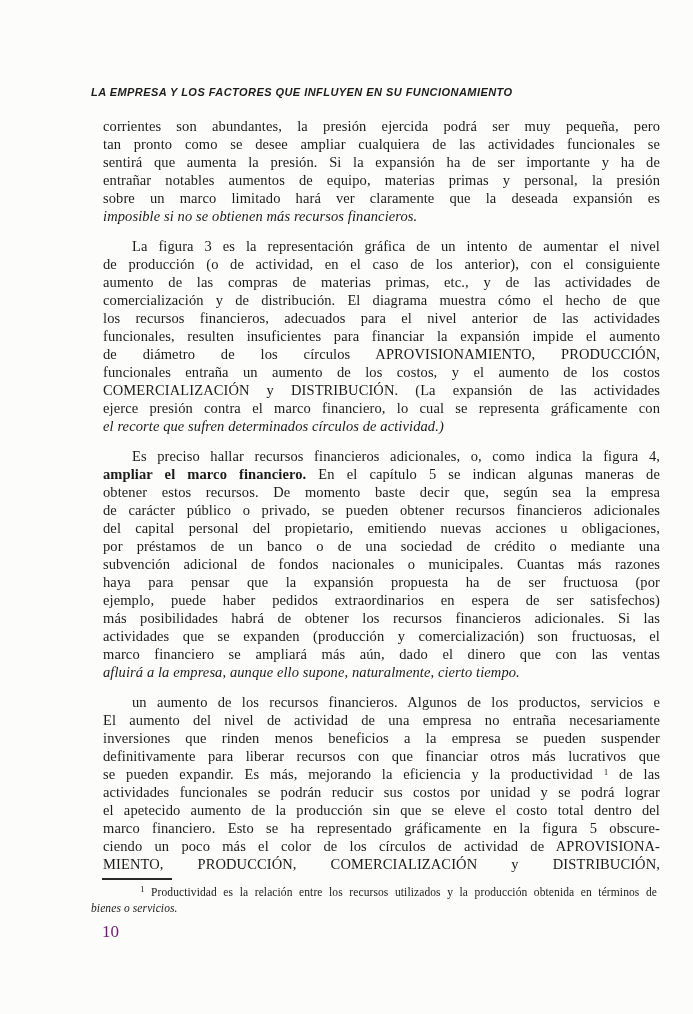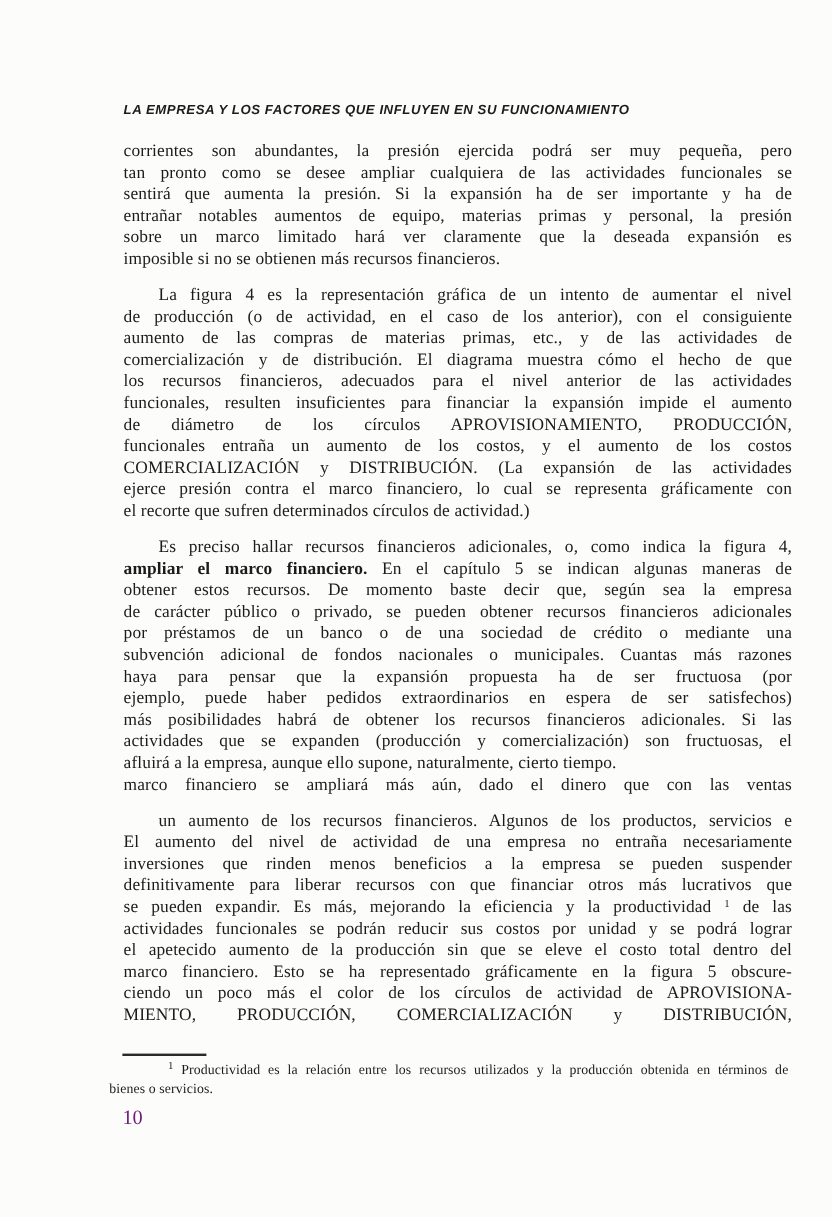--- a/index.html
+++ b/index.html
@@ -11,21 +11,21 @@
   .page{
     position:relative;
     width:693px;height:1014px;
     background:var(--paper);
     overflow:hidden;
     color:var(--ink);
     font-family:"Liberation Serif","DejaVu Serif",serif;
   }
   .running-header{
     position:absolute;
-    left:103px;top:86px;
+    left:91px;top:86px;
     font-family:"Liberation Sans","DejaVu Sans",sans-serif;
     font-style:italic;
     font-weight:700;
     font-size:11px;
     letter-spacing:0.45px;
     color:#1c1c1c;
     white-space:nowrap;
   }
   .body-text{
     position:absolute;
@@ -38,20 +38,21 @@
   .paragraph{margin:0 0 12px 0;}
   .paragraph:last-child{margin-bottom:0;}
   .line{
     text-align:justify;
     text-align-last:justify;
     text-justify:inter-word;
   }
   .line-last{
     text-align:left;
     text-align-last:left;
+    font-style:italic;
   }
   .paragraph.indent .line:first-child{text-indent:29px;}
   .line b{font-weight:700;}
   .line sup, .footnote sup{
     font-size:9px;
     line-height:0;
     vertical-align:4px;
     letter-spacing:0;
   }
   .footnote-rule{
@@ -87,45 +88,46 @@
   <div class="body-text" id="body-text">
       <div class="paragraph">
         <div class="line"><span>corrientes son abundantes, la presión ejercida podrá ser muy pequeña, pero</span></div>
         <div class="line"><span>tan pronto como se desee ampliar cualquiera de las actividades funcionales se</span></div>
         <div class="line"><span>sentirá que aumenta la presión. Si la expansión ha de ser importante y ha de</span></div>
         <div class="line"><span>entrañar notables aumentos de equipo, materias primas y personal, la presión</span></div>
         <div class="line"><span>sobre un marco limitado hará ver claramente que la deseada expansión es</span></div>
         <div class="line line-last"><span>imposible si no se obtienen más recursos financieros.</span></div>
       </div>
       <div class="paragraph indent">
-        <div class="line"><span>La figura 4 es la representación gráfica de un intento de aumentar el nivel</span></div>
+        <div class="line"><span>La figura 3 es la representación gráfica de un intento de aumentar el nivel</span></div>
         <div class="line"><span>de producción (o de actividad, en el caso de los anterior), con el consiguiente</span></div>
         <div class="line"><span>aumento de las compras de materias primas, etc., y de las actividades de</span></div>
         <div class="line"><span>comercialización y de distribución. El diagrama muestra cómo el hecho de que</span></div>
         <div class="line"><span>los recursos financieros, adecuados para el nivel anterior de las actividades</span></div>
         <div class="line"><span>funcionales, resulten insuficientes para financiar la expansión impide el aumento</span></div>
         <div class="line"><span>de diámetro de los círculos APROVISIONAMIENTO, PRODUCCIÓN,</span></div>
         <div class="line"><span>funcionales entraña un aumento de los costos, y el aumento de los costos</span></div>
         <div class="line"><span>COMERCIALIZACIÓN y DISTRIBUCIÓN. (La expansión de las actividades</span></div>
         <div class="line"><span>ejerce presión contra el marco financiero, lo cual se representa gráficamente con</span></div>
         <div class="line line-last"><span>el recorte que sufren determinados círculos de actividad.)</span></div>
       </div>
       <div class="paragraph indent">
         <div class="line"><span>Es preciso hallar recursos financieros adicionales, o, como indica la figura 4,</span></div>
         <div class="line"><b>ampliar el marco financiero.</b><span> En el capítulo 5 se indican algunas maneras de</span></div>
         <div class="line"><span>obtener estos recursos. De momento baste decir que, según sea la empresa</span></div>
         <div class="line"><span>de carácter público o privado, se pueden obtener recursos financieros adicionales</span></div>
+        <div class="line"><span>del capital personal del propietario, emitiendo nuevas acciones u obligaciones,</span></div>
         <div class="line"><span>por préstamos de un banco o de una sociedad de crédito o mediante una</span></div>
         <div class="line"><span>subvención adicional de fondos nacionales o municipales. Cuantas más razones</span></div>
         <div class="line"><span>haya para pensar que la expansión propuesta ha de ser fructuosa (por</span></div>
         <div class="line"><span>ejemplo, puede haber pedidos extraordinarios en espera de ser satisfechos)</span></div>
         <div class="line"><span>más posibilidades habrá de obtener los recursos financieros adicionales. Si las</span></div>
         <div class="line"><span>actividades que se expanden (producción y comercialización) son fructuosas, el</span></div>
+        <div class="line"><span>marco financiero se ampliará más aún, dado el dinero que con las ventas</span></div>
         <div class="line line-last"><span>afluirá a la empresa, aunque ello supone, naturalmente, cierto tiempo.</span></div>
-        <div class="line"><span>marco financiero se ampliará más aún, dado el dinero que con las ventas</span></div>
       </div>
       <div class="paragraph indent">
         <div class="line"><span>un aumento de los recursos financieros. Algunos de los productos, servicios e</span></div>
         <div class="line"><span>El aumento del nivel de actividad de una empresa no entraña necesariamente</span></div>
         <div class="line"><span>inversiones que rinden menos beneficios a la empresa se pueden suspender</span></div>
         <div class="line"><span>definitivamente para liberar recursos con que financiar otros más lucrativos que</span></div>
         <div class="line"><span>se pueden expandir. Es más, mejorando la eficiencia y la productividad </span><sup>1</sup><span> de las</span></div>
         <div class="line"><span>actividades funcionales se podrán reducir sus costos por unidad y se podrá lograr</span></div>
         <div class="line"><span>el apetecido aumento de la producción sin que se eleve el costo total dentro del</span></div>
         <div class="line"><span>marco financiero. Esto se ha representado gráficamente en la figura 5 obscure-</span></div>

